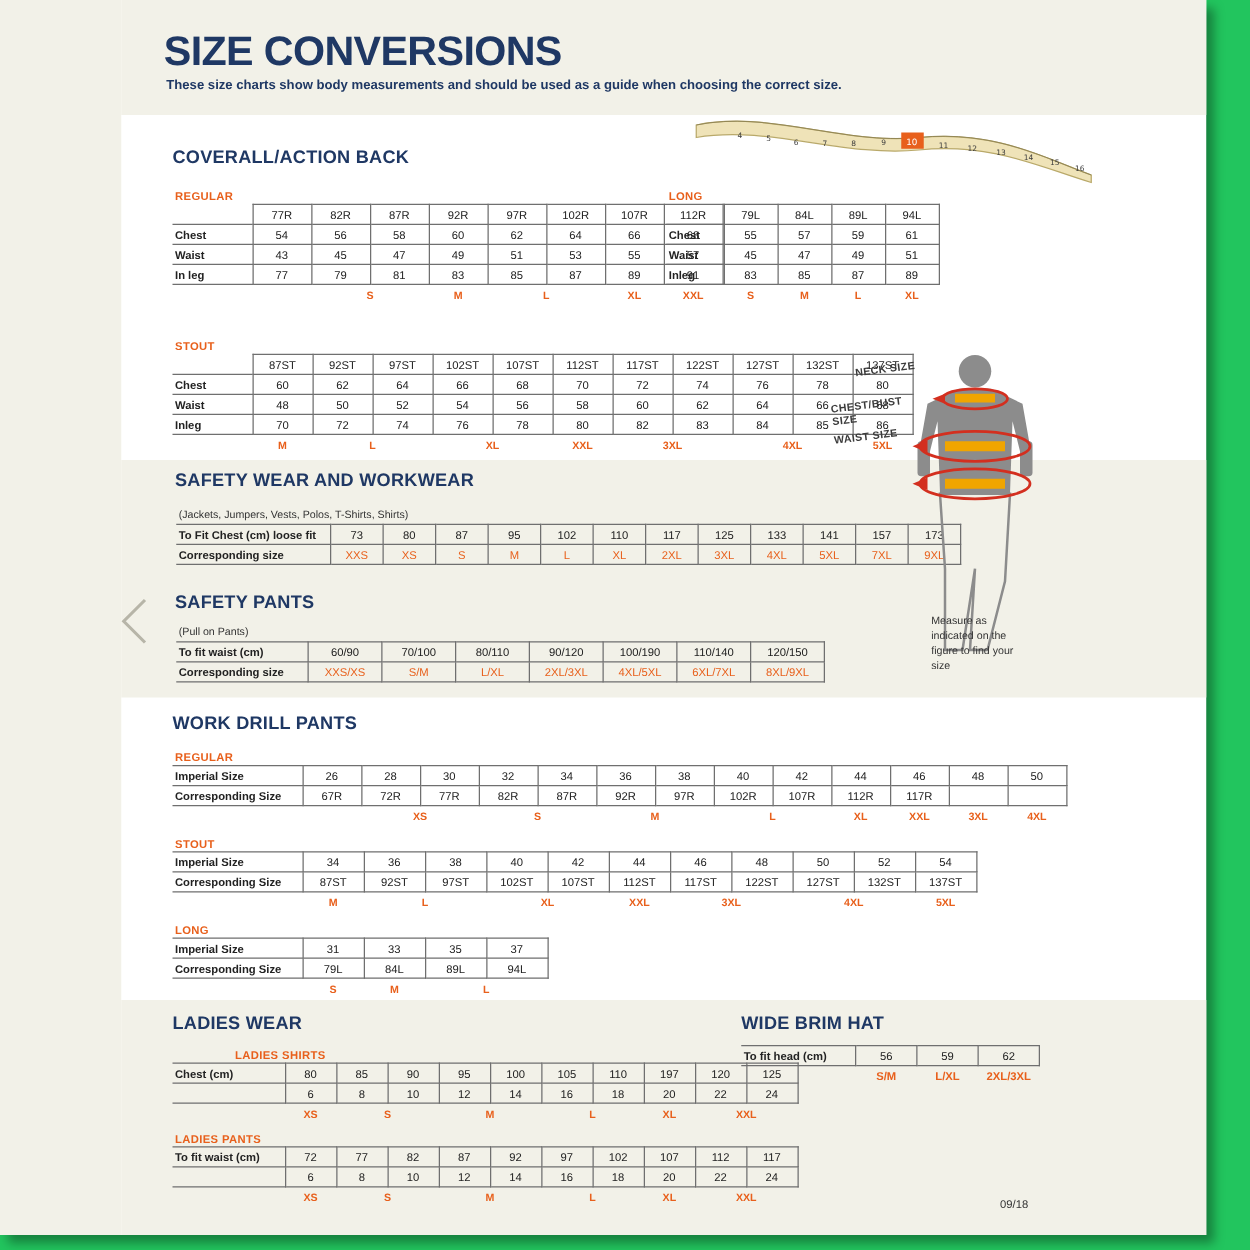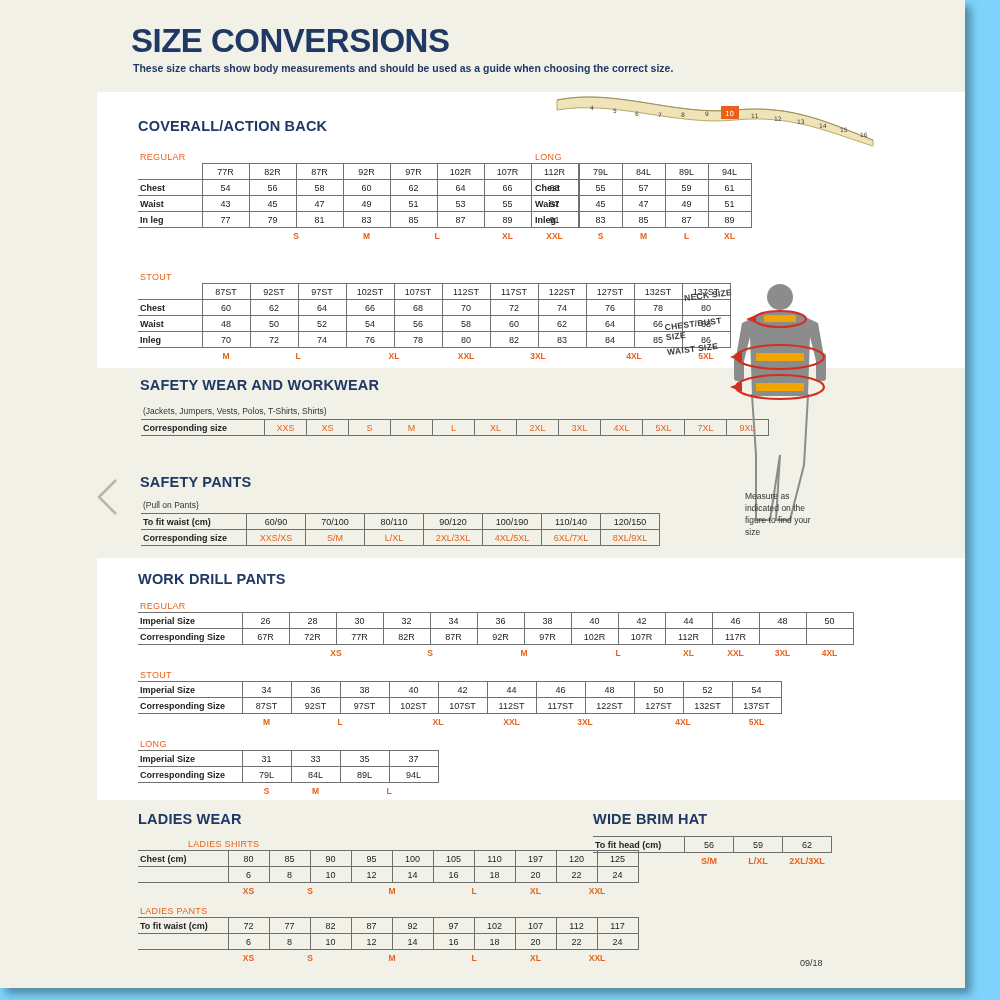--- a/index.html
+++ b/index.html
@@ -1,28 +1,28 @@
 <!DOCTYPE html>
 <html><head>
 <meta charset="utf-8">
 <style>
   html,body{margin:0;padding:0;background:#ffffff;}
   body{width:1000px;height:1000px;font-family:"Liberation Sans",sans-serif;overflow:hidden;}
-  .page{position:relative;width:1000px;height:1000px;background:#7dd3fc;}
+  .page{position:relative;width:1000px;height:1000px;background:#22c55e;}
   .sheet{position:absolute;left:0;top:0;width:965px;height:988px;background:#ffffff;box-shadow:6px 6px 8px rgba(0,0,0,.35);}
   .leftband{position:absolute;left:0;top:0;width:97px;height:988px;background:#f2f1e8;}
   .headband{position:absolute;left:97px;top:0;width:868px;height:92px;background:#f2f1e8;}
   .band2{position:absolute;left:97px;top:368px;width:868px;height:190px;background:#f2f1e8;}
   .band3{position:absolute;left:97px;top:800px;width:868px;height:188px;background:#f2f1e8;}
 
   h1.title{position:absolute;left:131px;top:22px;margin:0;font-size:33px;font-weight:bold;color:#1f3864;letter-spacing:-.5px;}
   .subtitle{position:absolute;left:133px;top:62px;font-size:10.5px;color:#1f3864;font-weight:bold;}
 
   .sect{position:absolute;font-size:14.5px;font-weight:bold;color:#1f3864;letter-spacing:.2px;}
-  .subhead{position:absolute;font-size:9px;font-weight:normal;color:#e8601c;letter-spacing:.3px;}
+  .subhead{position:absolute;font-size:9px;font-weight:bold;color:#e8601c;letter-spacing:.3px;}
   .note{position:absolute;font-size:8.5px;color:#333;}
 
   table.grid{position:absolute;border-collapse:collapse;font-size:9px;color:#222;}
   table.grid td{border:1px solid #6f6f6f;padding:1px 3px;text-align:center;height:13px;line-height:12px;white-space:nowrap;}
   table.grid td.lbl{text-align:left;font-weight:bold;border-left:none;padding-left:2px;}
   table.grid td.nb{border:none;}
   table.grid tr.sizes td{border:none;color:#e8601c;font-weight:bold;font-size:8.5px;}
   .orange{color:#e8601c;font-weight:normal;}
 
   .figwrap{position:absolute;left:690px;top:275px;width:180px;height:250px;}
@@ -238,20 +238,35 @@
             <td colspan="2" style="border: none;">4XL</td>
             <td colspan="1" style="border: none;">5XL</td>
           </tr>
         </tbody>
       </table>
 
     <div class="sect" style="left:140px;top:377px;">SAFETY WEAR AND WORKWEAR</div>
     <div class="note" style="left:143px;top:406px;">(Jackets, Jumpers, Vests, Polos, T-Shirts, Shirts)</div>
     <table class="grid" id="t-safety-wear" style="left:141px;top:419px;">
         <tbody>
+          <tr>
+            <td class="lbl" style="width: 118px;">To Fit Chest (cm) loose fit</td>
+            <td style="width: 35px;">73</td>
+            <td style="width: 35px;">80</td>
+            <td style="width: 35px;">87</td>
+            <td style="width: 35px;">95</td>
+            <td style="width: 35px;">102</td>
+            <td style="width: 35px;">110</td>
+            <td style="width: 35px;">117</td>
+            <td style="width: 35px;">125</td>
+            <td style="width: 35px;">133</td>
+            <td style="width: 35px;">141</td>
+            <td style="width: 35px;">157</td>
+            <td style="width: 35px;">173</td>
+          </tr>
           <tr>
             <td class="lbl" style="width: 118px;">Corresponding size</td>
             <td class="orange" style="width: 35px; color: rgb(232, 96, 28);">XXS</td>
             <td class="orange" style="width: 35px; color: rgb(232, 96, 28);">XS</td>
             <td class="orange" style="width: 35px; color: rgb(232, 96, 28);">S</td>
             <td class="orange" style="width: 35px; color: rgb(232, 96, 28);">M</td>
             <td class="orange" style="width: 35px; color: rgb(232, 96, 28);">L</td>
             <td class="orange" style="width: 35px; color: rgb(232, 96, 28);">XL</td>
             <td class="orange" style="width: 35px; color: rgb(232, 96, 28);">2XL</td>
             <td class="orange" style="width: 35px; color: rgb(232, 96, 28);">3XL</td>

